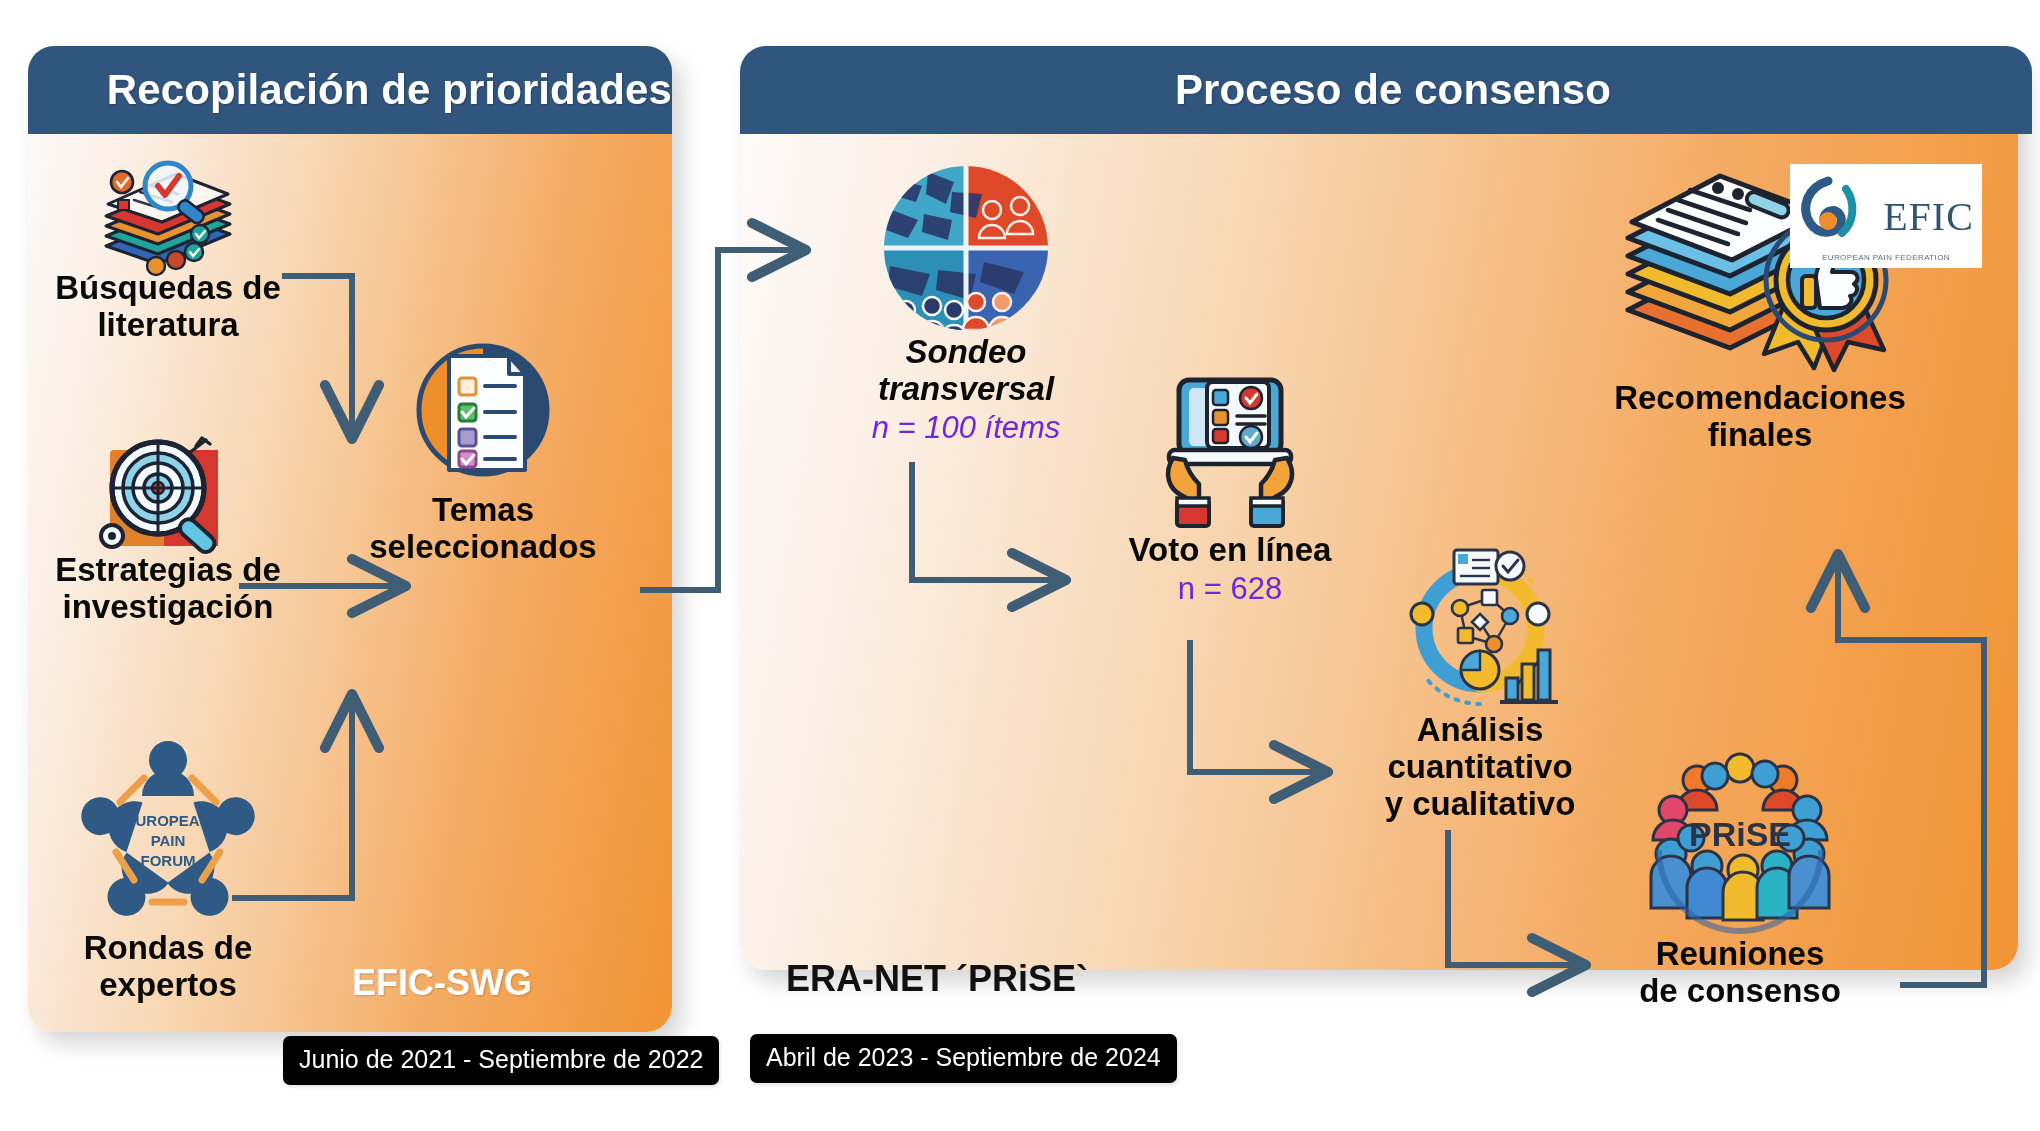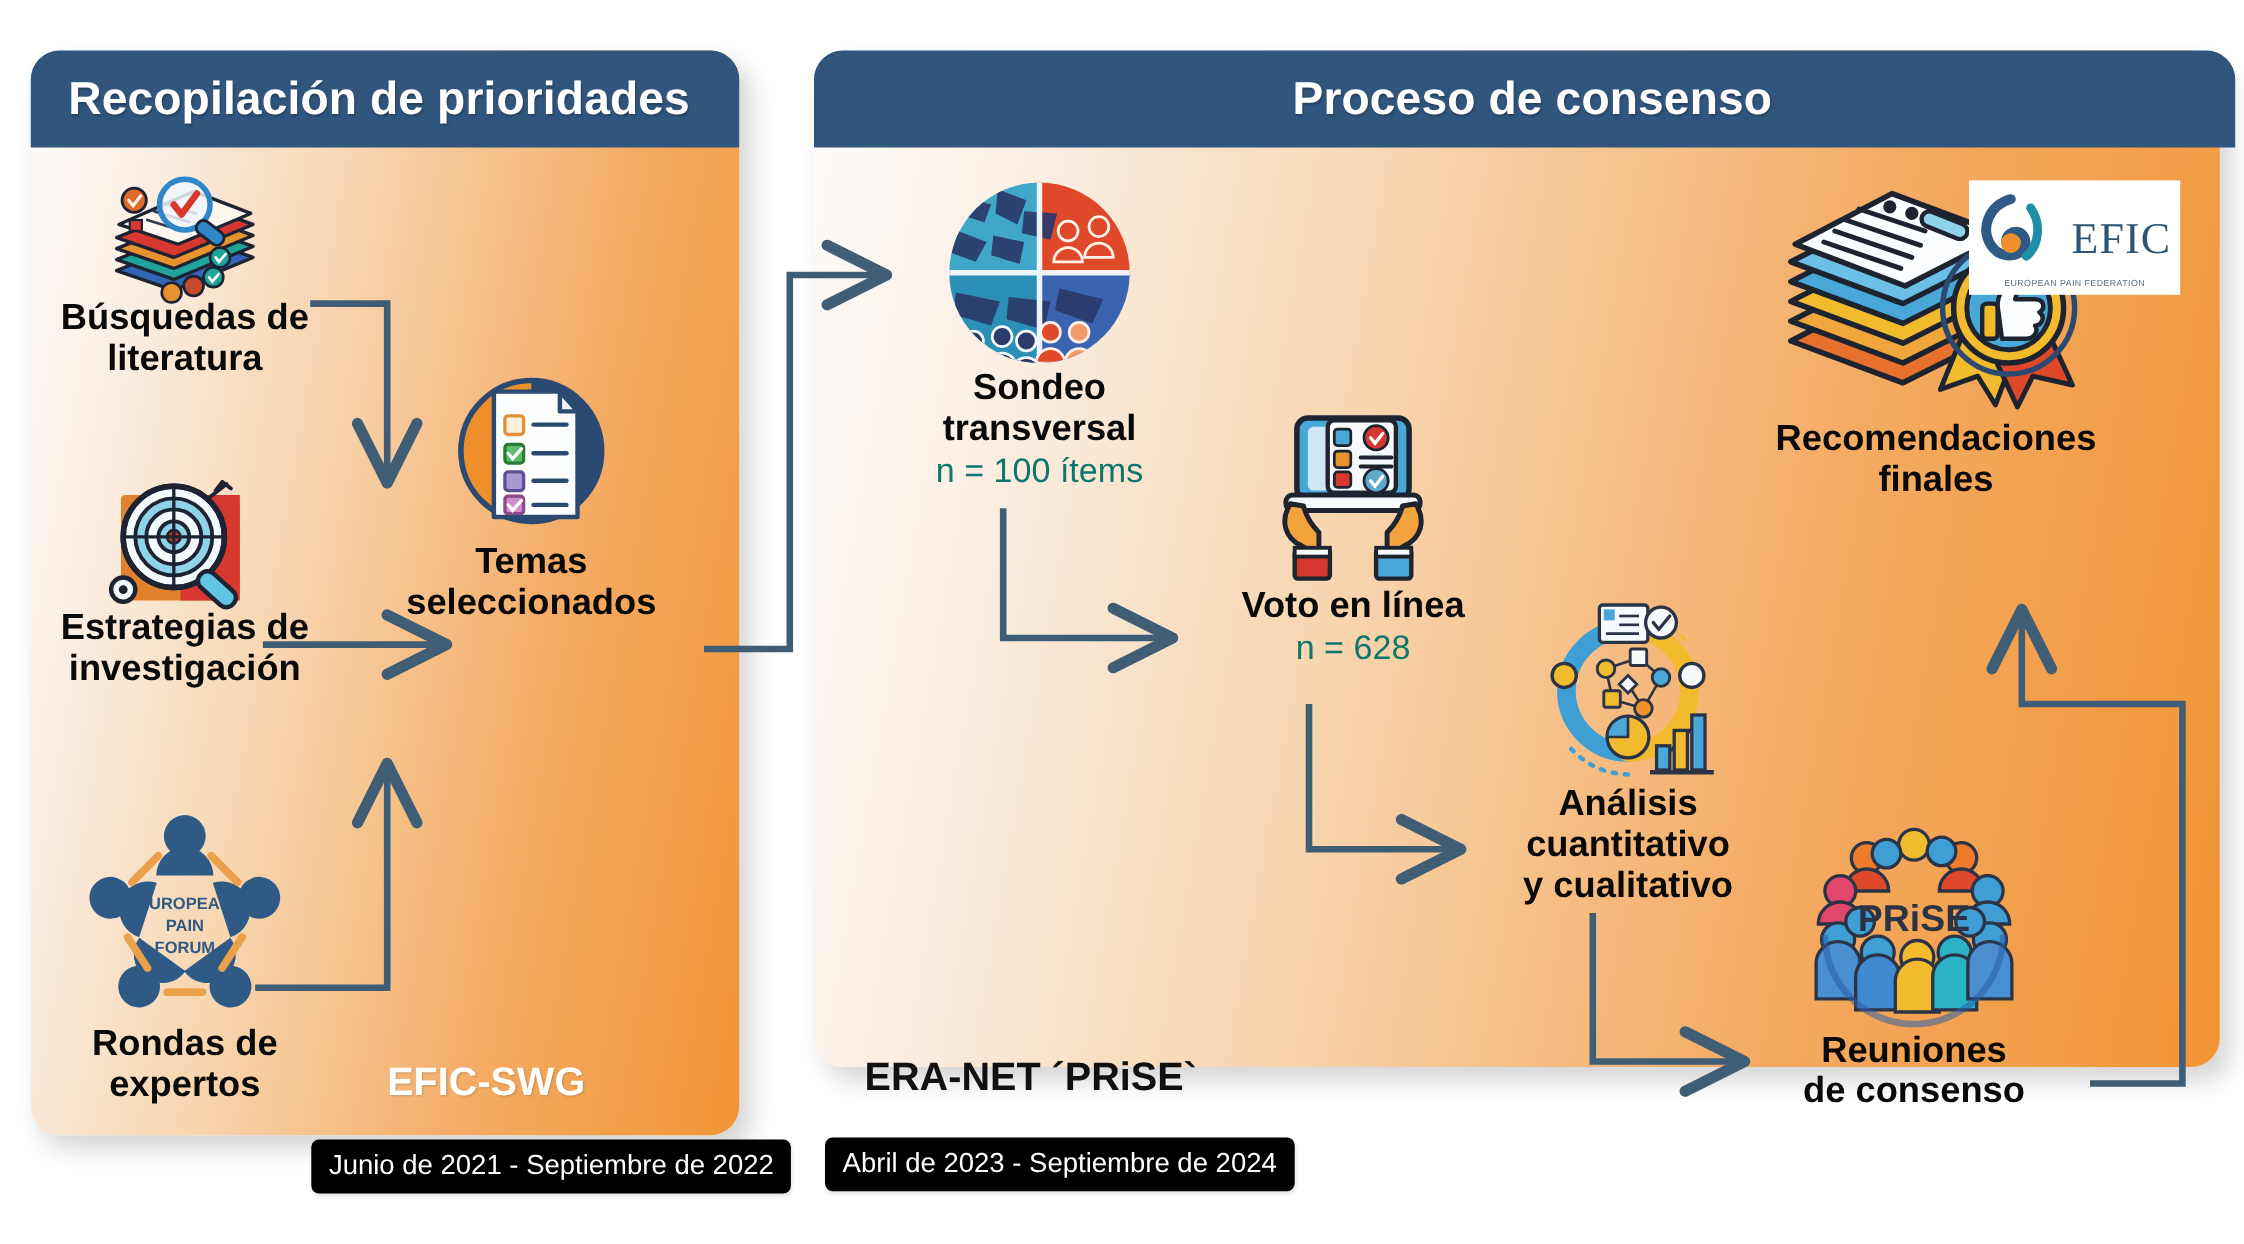--- a/index.html
+++ b/index.html
@@ -11,28 +11,28 @@
   
   .panel{position:absolute;border-radius:26px;
          background:linear-gradient(100deg,#fdfbfa 0%,#fbf0e6 14%,#f7d4ad 40%,#f4ab63 70%,#f19434 100%);
          box-shadow:10px 12px 22px rgba(0,0,0,.17);}
   #panel-left{left:28px;top:46px;width:644px;height:986px;}
   #panel-right{left:740px;top:46px;width:1278px;height:924px;}
 
   .panel-head{position:absolute;left:0;top:0;width:100%;height:88px;
               background:#31567d;border-radius:26px 26px 0 0;
               display:flex;align-items:center;justify-content:center;padding-left:14px;}
-  #panel-left .panel-head{justify-content:flex-start;padding-left:34px;box-sizing:border-box;}
+  #panel-left .panel-head{justify-content:flex-end;padding-left:34px;box-sizing:border-box;}
   .panel-head-title{color:#ffffff;font-size:42px;font-weight:bold;letter-spacing:.1px;
                     text-shadow:1px 1px 2px rgba(0,0,0,.25);}
 
   
   .node{position:absolute;text-align:center;}
   .node .label{font-size:33px;font-weight:bold;color:#0a0a0a;line-height:1.12;white-space:pre-line;}
-  .node .sub{font-size:31px;font-weight:normal;color:#0f766e;line-height:1.15;margin-top:2px;}
+  .node .sub{font-size:31px;font-weight:normal;color:#6d28d9;line-height:1.15;margin-top:2px;}
   .node .art{margin:0 auto;display:block;}
 
   
   .org-white{position:absolute;color:#ffffff;font-size:36px;font-weight:bold;
              text-shadow:1px 1px 2px rgba(0,0,0,.18);}
   .org-dark{position:absolute;color:#111111;font-size:36px;font-weight:bold;}
   .date-badge{position:absolute;background:#000000;color:#ffffff;border-radius:7px;
               font-size:25px;padding:9px 16px 11px 16px;white-space:nowrap;
               box-shadow:1px 2px 4px rgba(0,0,0,.12);}
 
@@ -173,21 +173,21 @@
 
   <div class="org-white" style="left:352px;top:962px;">EFIC-SWG</div>
   <div class="date-badge" style="left:283px;top:1036px;">Junio de 2021 - Septiembre de 2022</div>
 
   <div class="panel" id="panel-right">
     <div class="panel-head">
       <span class="panel-head-title">Proceso de consenso</span>
     </div>
   </div>
 
-  <div class="node" style="left:800px;top:162px;width:290px;">
+  <div class="node" style="left:821px;top:162px;width:290px;font-style:italic;">
     <svg class="art" width="172" height="172" viewBox="0 0 172 172">
       <defs>
           <clipPath id="gclip">
             <circle cx="86" cy="86" r="82"></circle>
           </clipPath>
         </defs>
       <g clip-path="url(#gclip)">
         <rect x="0" y="0" width="86" height="86" fill="#41a7c9"></rect>
         <rect x="86" y="0" width="86" height="86" fill="#e0482a"></rect>
         <rect x="0" y="86" width="86" height="86" fill="#2c8fb5"></rect>

